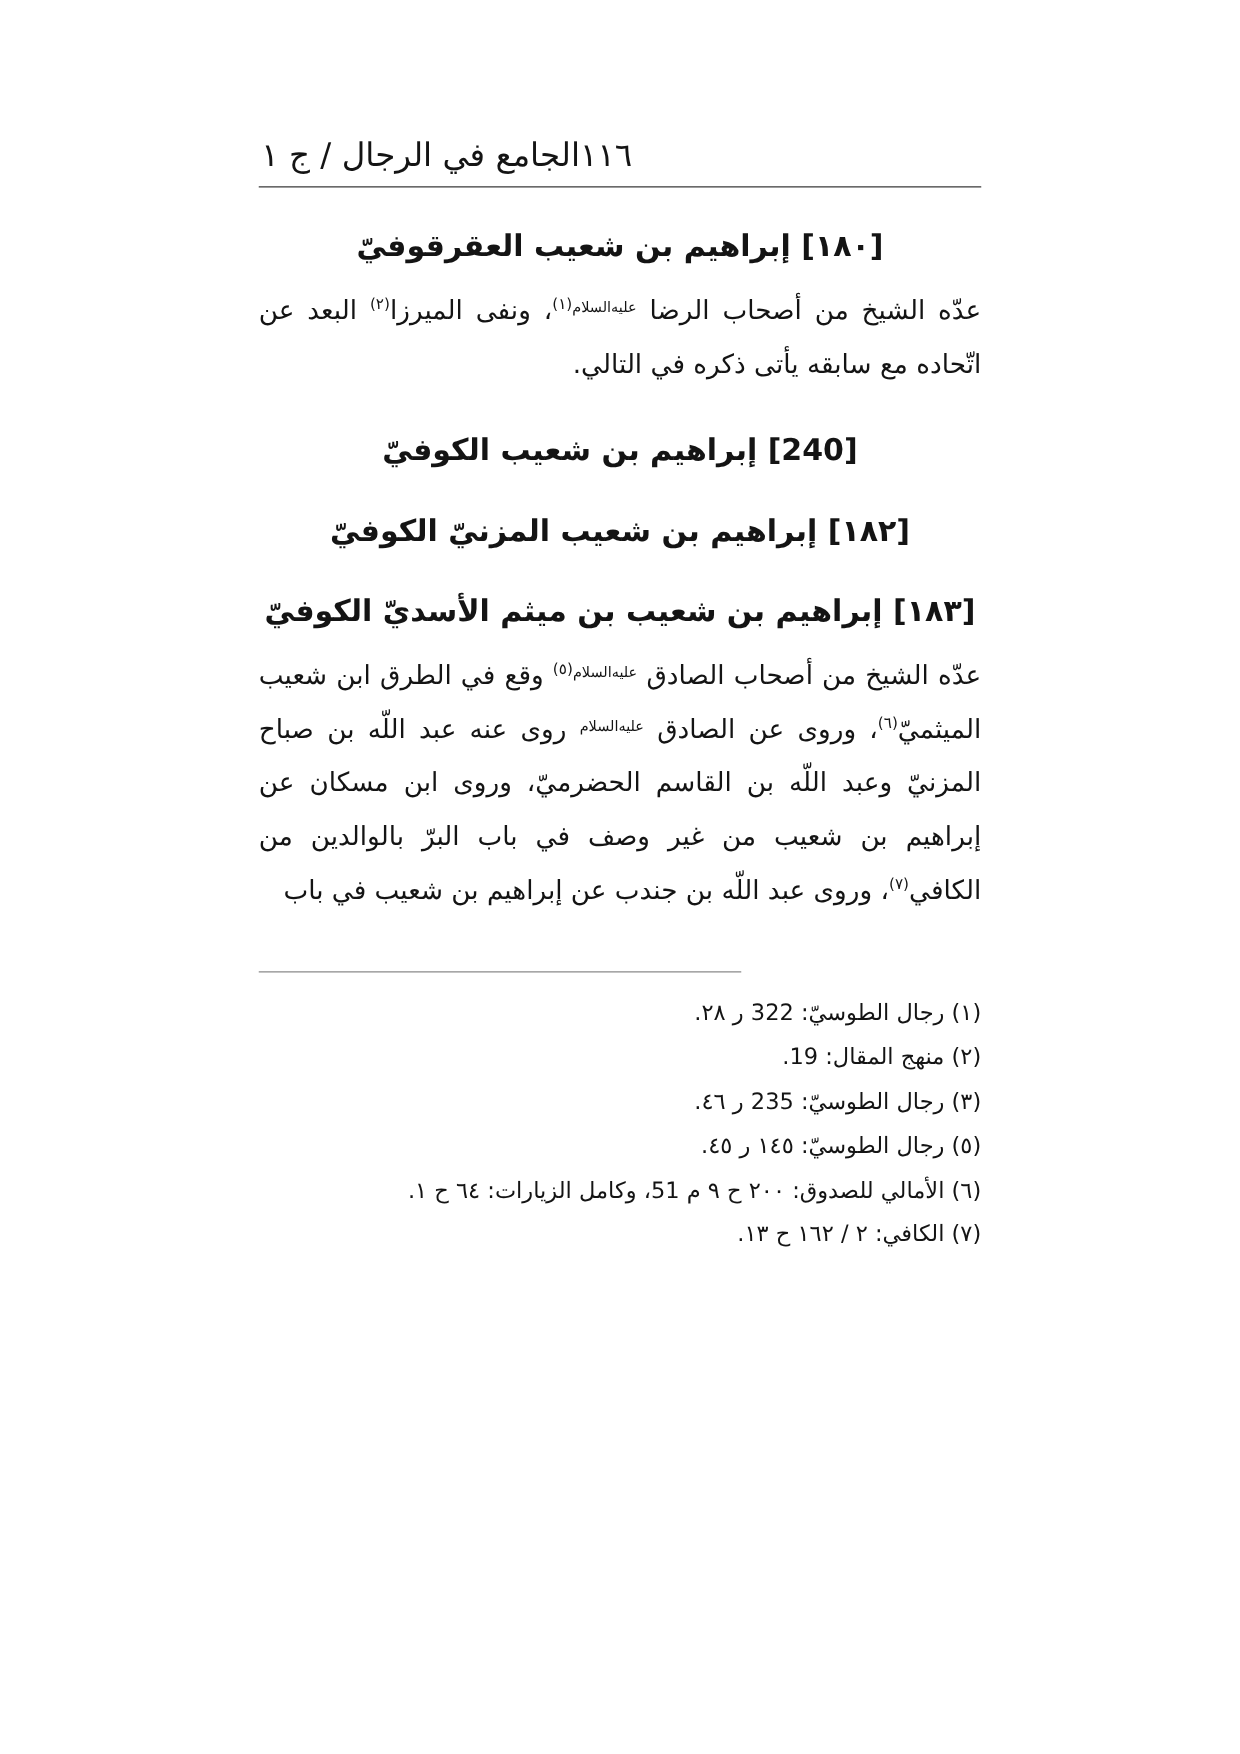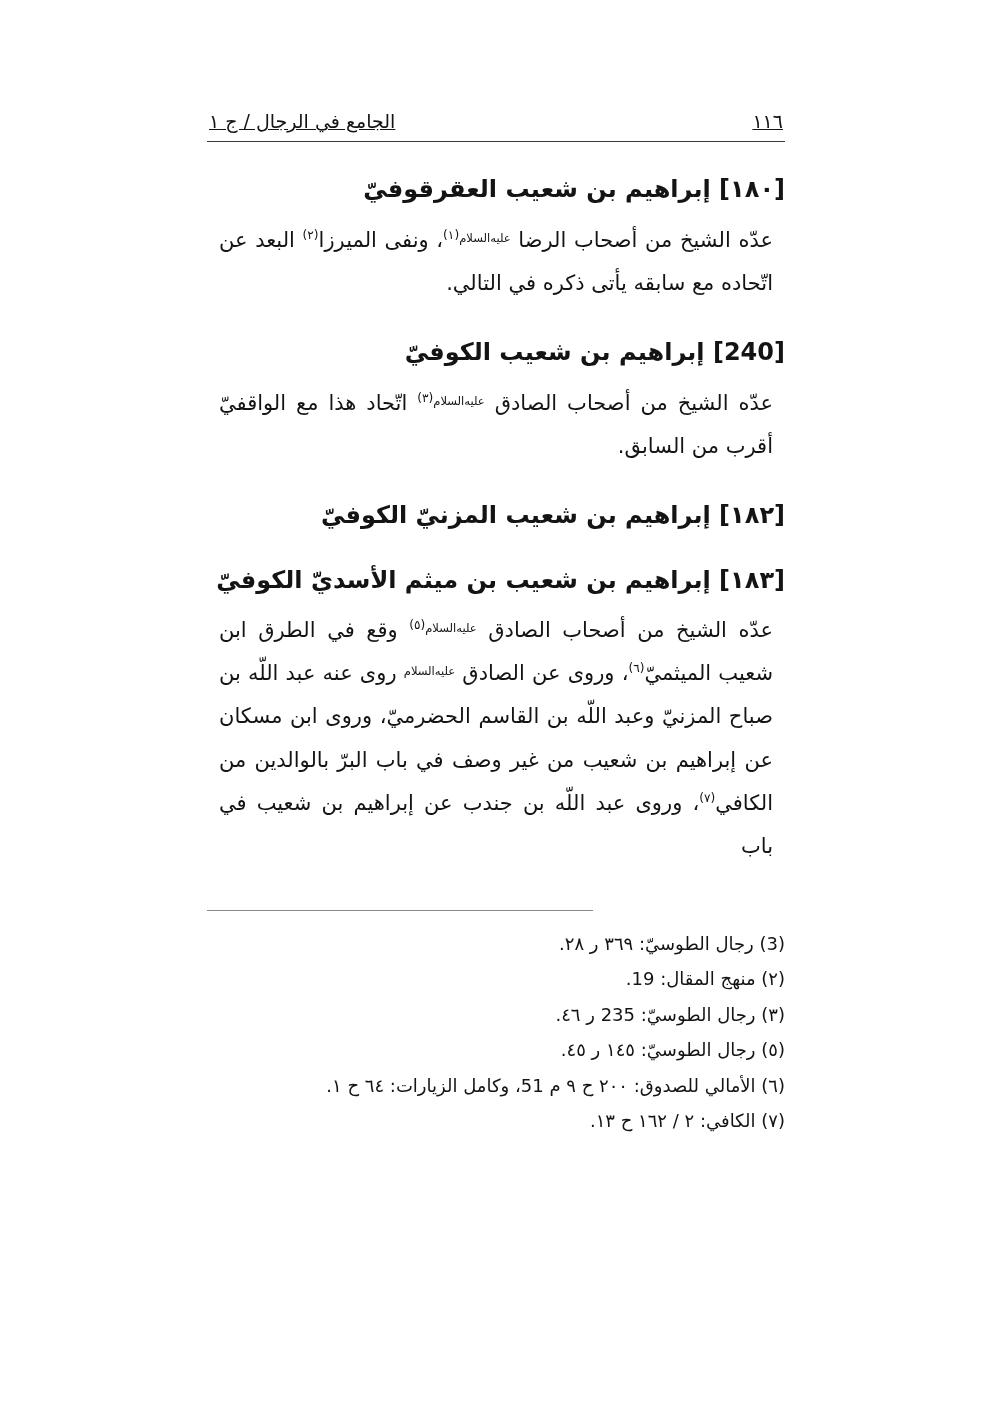--- a/index.html
+++ b/index.html
@@ -13,47 +13,46 @@
   }
   .page {
     width: 578px;
     margin: 0 auto;
     padding-top: 110px;
     direction: rtl;
   }
   
   .header-row {
     display: flex;
-    justify-content: space-between;
+    justify-content: flex-start;
     align-items: baseline;
     direction: ltr;          
-    font-size: 19px;
+    font-size: 26px;
     padding: 0 2px 9px 2px;
-    text-decoration: underline;
   }
   .book-title { direction: rtl; letter-spacing: 0.2px; }
   .page-number { direction: rtl; }
   .header-rule {
     border: 0;
     border-top: 1.6px solid #3a3a3a;
     margin: 0 0 0 0;
   }
   
   .entry-heading {
     font-size: 24px;
     font-weight: 700;
-    text-align: right;
+    text-align: center;
     margin: 30px 0 12px 0;
     line-height: 1.45;
   }
   .entry-body {
     font-size: 21px;
     line-height: 2.05;
     text-align: justify;
-    margin: 12px;
+    margin: 0;
   }
   .fn-marker {
     font-size: 0.58em;
     vertical-align: super;
     line-height: 0;
     white-space: nowrap;
   }
   .honorific {
     font-size: 0.55em;
     vertical-align: 0.45em;
@@ -90,38 +89,37 @@
 
   <div class="entries">
 
     <section class="entry">
       <h2 class="entry-heading">[١٨٠] إبراهيم بن شعيب العقرقوفيّ</h2>
       <p class="entry-body"><span class="seg">عدّه الشيخ من أصحاب الرضا </span><span class="honorific">عليه‌السلام</span><span class="fn-marker">(١)</span><span class="seg">، ونفى الميرزا</span><span class="fn-marker">(٢)</span><span class="seg"> البعد عن اتّحاده مع سابقه يأتى ذكره في التالي.</span></p>
     </section>
 
     <section class="entry">
       <h2 class="entry-heading">[240] إبراهيم بن شعيب الكوفيّ</h2>
-      <p class="entry-body"><span class="seg">عدّه الشيخ من أصحاب الصادق </span><span class="honorific">عليه‌السلام</span><span class="fn-marker">(٣)</span><span class="seg"> اتّحاد هذا مع الواقفيّ أقرب من السابق.</span></p>
     </section>
 
     <section class="entry">
       <h2 class="entry-heading">[١٨٢] إبراهيم بن شعيب المزنيّ الكوفيّ</h2>
     </section>
 
     <section class="entry">
       <h2 class="entry-heading">[١٨٣] إبراهيم بن شعيب بن ميثم الأسديّ الكوفيّ</h2>
       <p class="entry-body"><span class="seg">عدّه الشيخ من أصحاب الصادق </span><span class="honorific">عليه‌السلام</span><span class="fn-marker">(٥)</span><span class="seg"> وقع في الطرق ابن شعيب الميثميّ</span><span class="fn-marker">(٦)</span><span class="seg">، وروى عن الصادق </span><span class="honorific">عليه‌السلام</span><span class="seg"> روى عنه عبد اللّه بن صباح المزنيّ وعبد اللّه بن القاسم الحضرميّ، وروى ابن مسكان عن إبراهيم بن شعيب من غير وصف في باب البرّ بالوالدين من الكافي</span><span class="fn-marker">(٧)</span><span class="seg">، وروى عبد اللّه بن جندب عن إبراهيم بن شعيب في باب</span></p>
     </section>
 
   </div>
 
   <hr class="footnote-rule">
 
   <div class="footnotes">
-    <p class="footnote-line">(3) رجال الطوسيّ: ٣٦٩ ر ٢٨.</p>
+    <p class="footnote-line">(١) رجال الطوسيّ: 322 ر ٢٨.</p>
     <p class="footnote-line">(٢) منهج المقال: 19.</p>
     <p class="footnote-line">(٣) رجال الطوسيّ: 235 ر ٤٦.</p>
     <p class="footnote-line">(٥) رجال الطوسيّ: ١٤٥ ر ٤٥.</p>
     <p class="footnote-line">(٦) الأمالي للصدوق: ٢٠٠ ح ٩ م 51، وكامل الزيارات: ٦٤ ح ١.</p>
     <p class="footnote-line">(٧) الكافي: ٢ / ١٦٢ ح ١٣.</p>
   </div>
 
 </div>
 
 </body></html>

